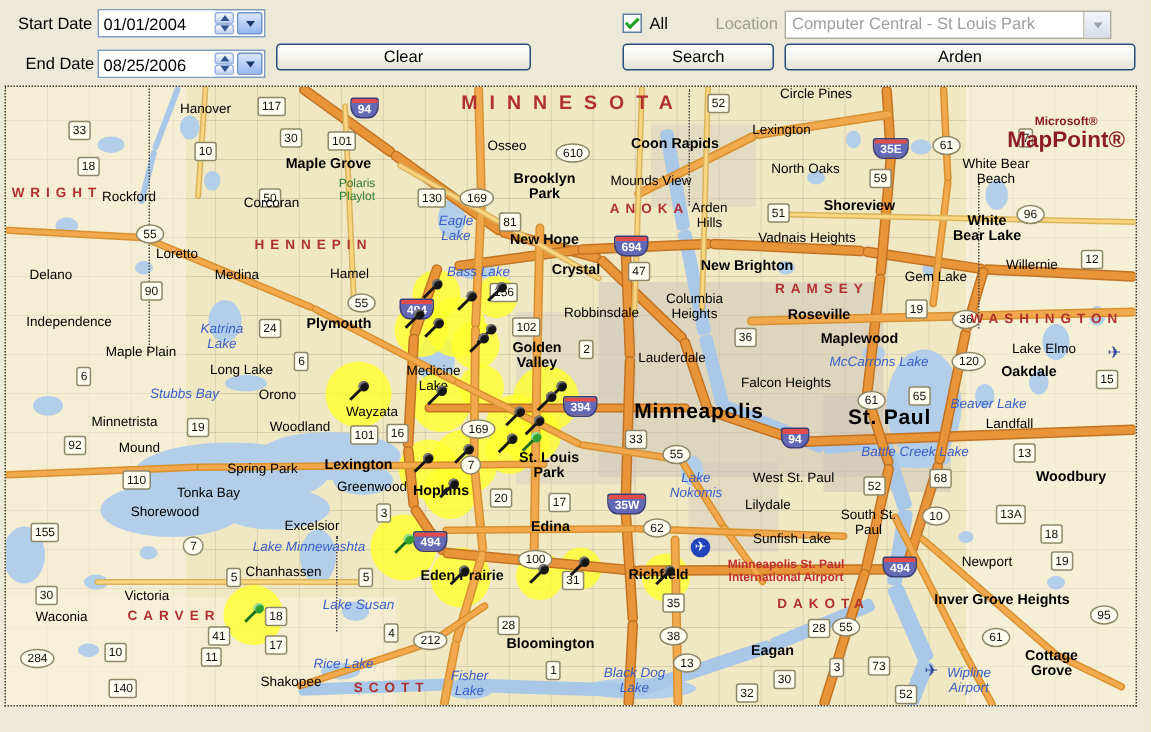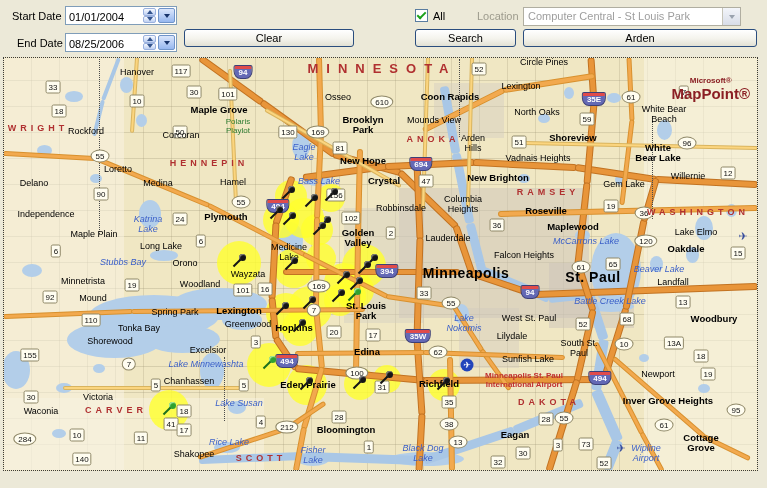--- a/index.html
+++ b/index.html
@@ -325,21 +325,21 @@
     <div class="sh" style="left: 421px; top: 344px; margin-left: 24px;">35</div>
     <div class="sh" style="left: 335px; top: 359px;">28</div>
     <div class="sh" style="left: 365px; top: 389px;">1</div>
     <div class="sh" style="left: 257px; top: 364px;">4</div>
     <div class="sh" style="left: 378px; top: 329px;">31</div>
     <div class="sh" style="left: 26px; top: 297px;">155</div>
     <div class="sh" style="left: 152px; top: 327px;">5</div>
     <div class="sh" style="left: 240px; top: 327px;">5</div>
     <div class="sh" style="left: 27px; top: 339px;">30</div>
     <div class="sh" style="left: 180px; top: 353px;">18</div>
-    <div class="sh" style="left: 167px; top: 366px; text-align: center;">41</div>
+    <div class="sh" style="left: 142px; top: 366px; text-align: center;">41</div>
     <div class="sh" style="left: 180px; top: 372px;">17</div>
     <div class="sh" style="left: 73px; top: 377px;">10</div>
     <div class="sh" style="left: 137px; top: 380px;">11</div>
     <div class="sh" style="left: 78px; top: 401px;">140</div>
     <div class="sh" style="left: 600px; top: 405px;">52</div>
     <div class="sh o" style="left: 96px; top: 98px;">55</div>
     <div class="sh o" style="left: 237px; top: 144px;">55</div>
     <div class="sh o" style="left: 447px; top: 245px;">55</div>
     <div class="sh o" style="left: 560px; top: 360px;">55</div>
     <div class="sh o" style="left: 378px; top: 44px;">610</div>
@@ -438,21 +438,21 @@
     <div class="ml c" style="left: 354px; top: 180px;">Golden
 Valley</div>
     <div class="ml c" style="left: 222px; top: 159px;">Plymouth</div>
     <div class="ml c" style="left: 235px; top: 253px;">Lexington</div>
     <div class="ml c" style="left: 290px; top: 270px;">Hopkins</div>
     <div class="ml c" style="left: 362px; top: 253px;">St. Louis
 Park</div>
     <div class="ml c" style="left: 363px; top: 294px;">Edina</div>
     <div class="ml c" style="left: 304px; top: 327px;">Eden Prairie</div>
     <div class="ml c" style="left: 435px; top: 326px;">Richfield</div>
-    <div class="ml c" style="left: 342px; top: 372px;">Bloomington</div>
+    <div class="ml c" style="left: 363px; top: 372px;">Bloomington</div>
     <div class="ml c" style="left: 511px; top: 377px; text-align: center;">Eagan</div>
     <div class="ml c" style="left: 664px; top: 343px;">Inver Grove Heights</div>
     <div class="ml c" style="left: 697px; top: 385px;">Cottage
 Grove</div>
     <div class="ml m" style="left: 462px; top: 216px;">Minneapolis</div>
     <div class="ml m" style="left: 589px; top: 220px;">St. Paul</div>
     <div class="ml y" style="left: 34px; top: 71px;">WRIGHT</div>
     <div class="ml y" style="left: 205px; top: 106px;">HENNEPIN</div>
     <div class="ml y" style="left: 429px; top: 82px;">ANOKA</div>
     <div class="ml y" style="left: 544px; top: 135px;">RAMSEY</div>

